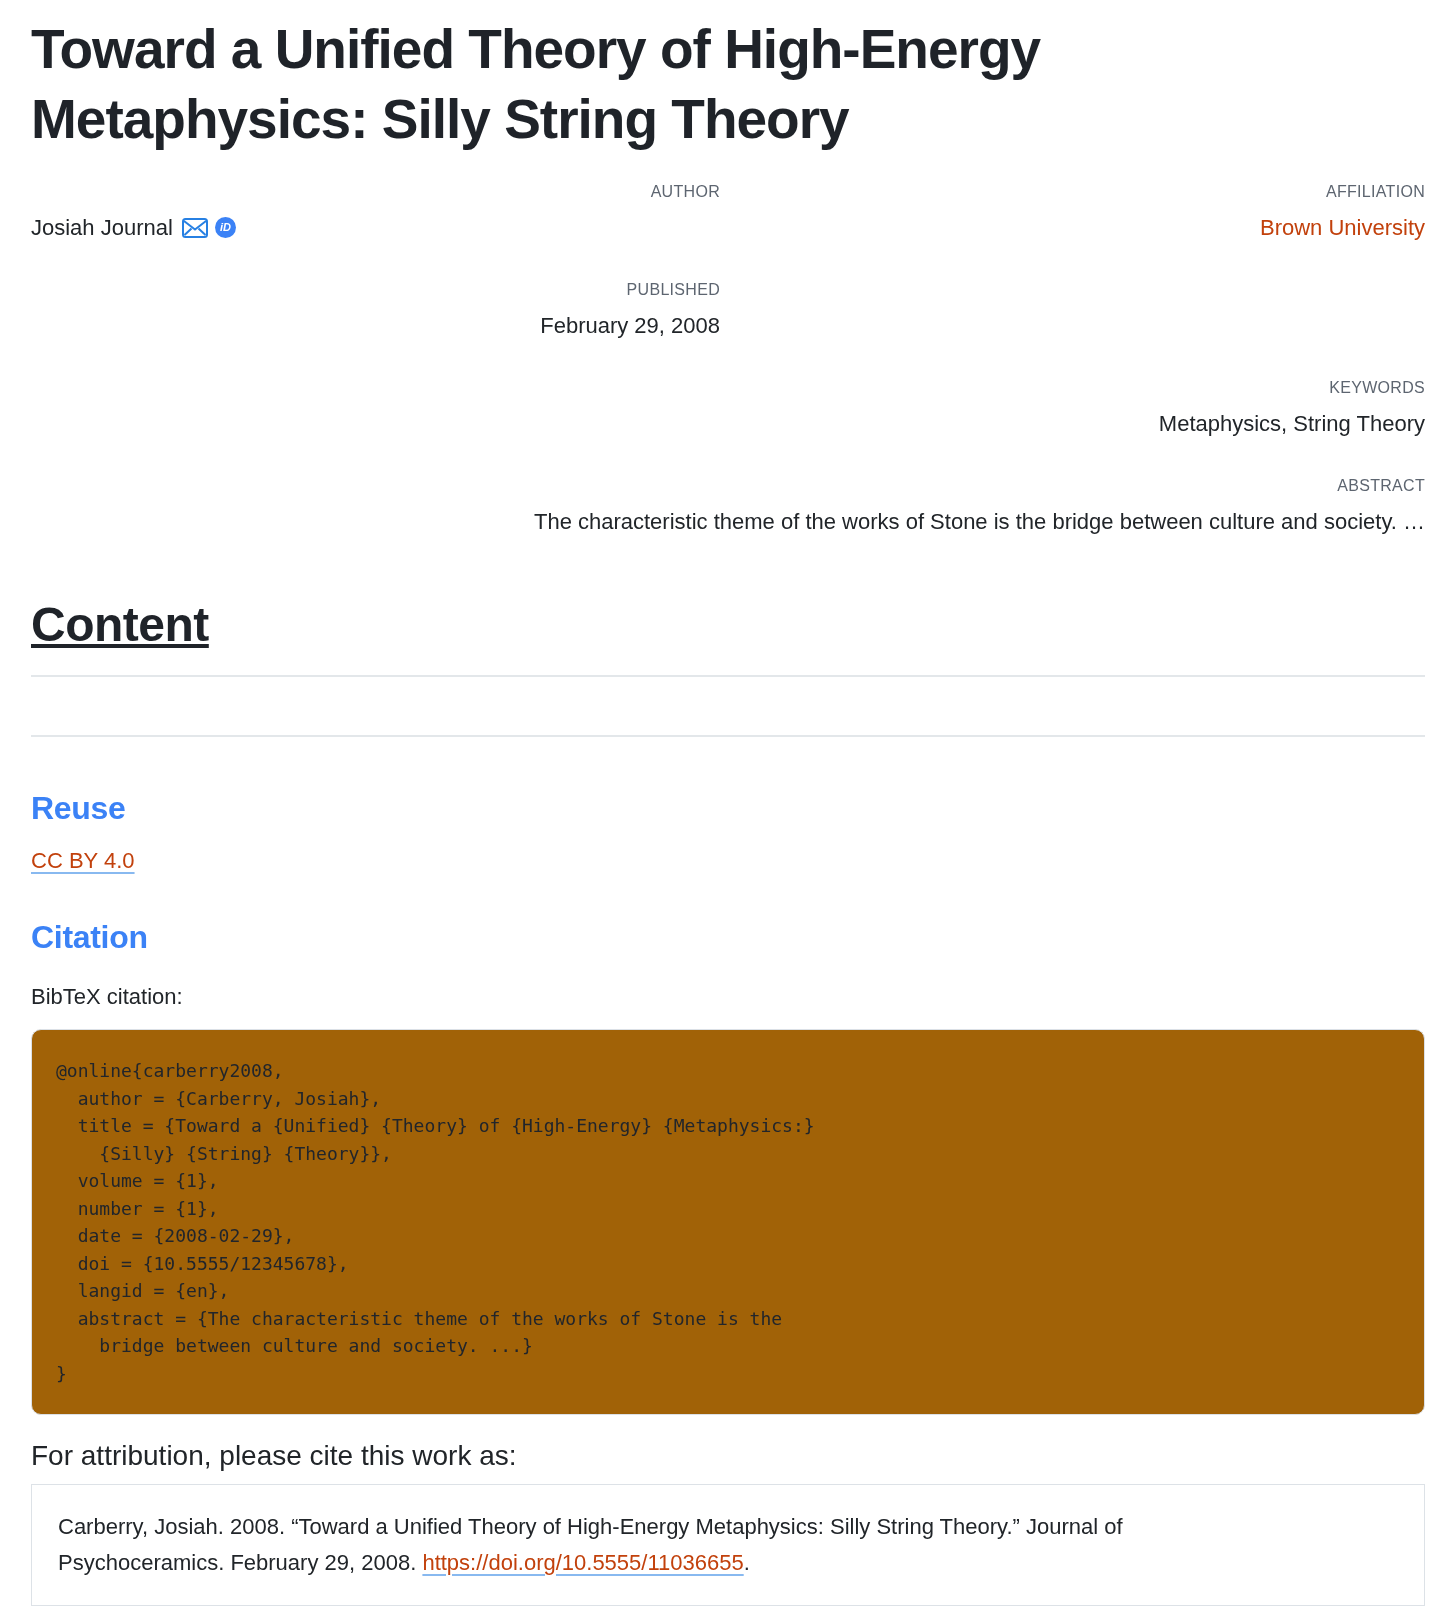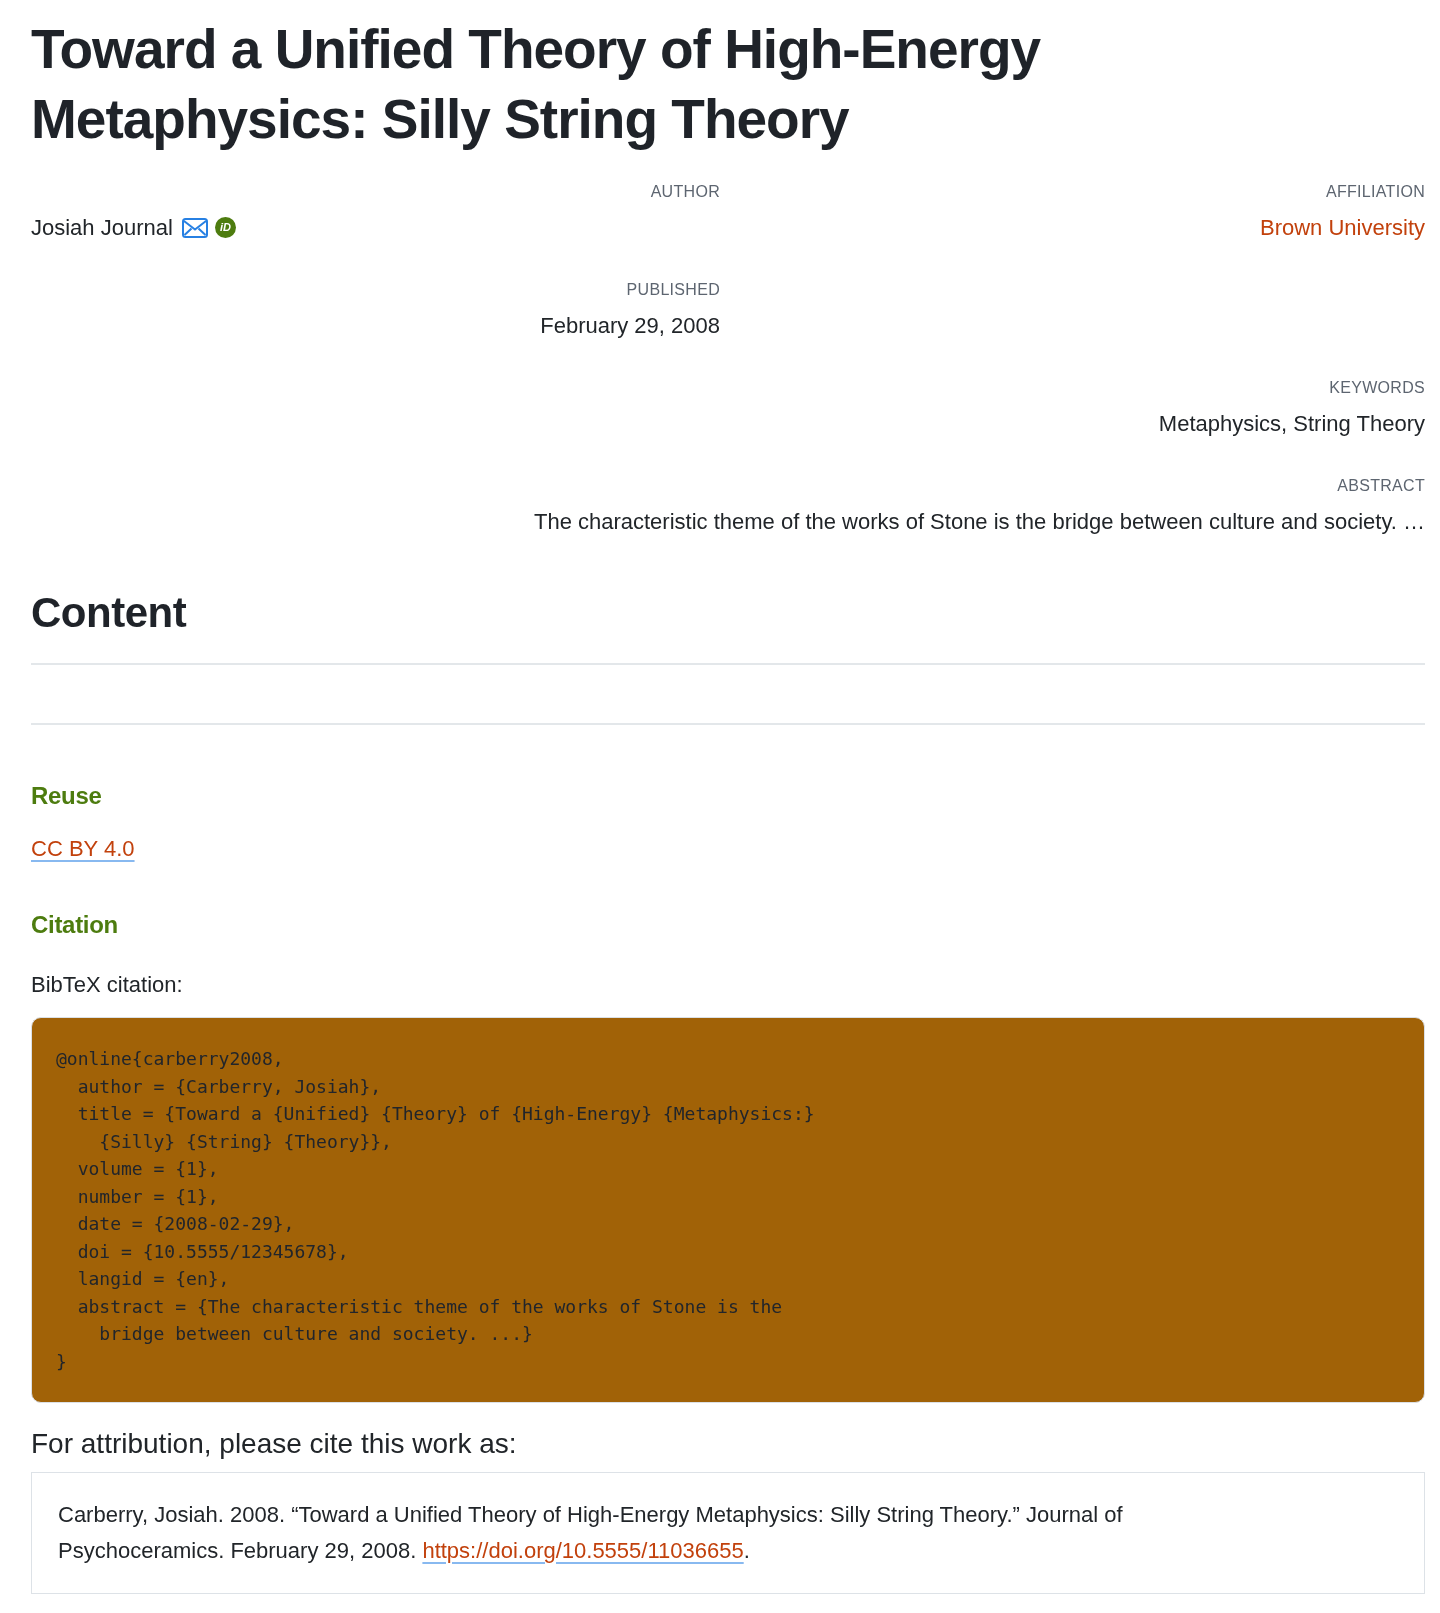--- a/index.html
+++ b/index.html
@@ -46,65 +46,66 @@
     font-size: 22px;
     line-height: 29px;
     color: #212529;
   }
   .author-line { display: flex; align-items: center; }
   .author-icons { display: inline-flex; align-items: center; gap: 7px; margin-left: 9px; }
   .email-link { display: inline-flex; align-items: center; }
   .orcid-badge {
     width: 21px; height: 21px;
     border-radius: 50%;
-    background: #4d7c0f;
+    background: #3b82f6;
     color: #ffffff;
     font-size: 11px;
     font-weight: 700;
     display: inline-flex;
     align-items: center;
     justify-content: center;
     font-style: italic;
   }
   a.link { color: #c2410c; cursor: pointer; }
   a.link.plain { text-decoration: none; }
   a.link.underlined {
     text-decoration: underline;
     text-decoration-color: rgba(39,128,227,0.55);
     text-underline-offset: 4px;
   }
 
   
   h2.content-heading {
-    margin-top: 12px;
-    font-size: 42px;
+    margin-top: 24px;
+    font-size: 48px;
     line-height: 50px;
     font-weight: 700;
     letter-spacing: -0.5px;
     color: #1f2329;
+    text-decoration: underline;
   }
   hr.content-rule {
     border: none;
     height: 2px;
     background: #e3e7ea;
     margin-top: 25px;
   }
 
   
   .appendix {
     margin-top: 58px;
     border-top: 2px solid #e3e7ea;
     padding-top: 53px;
   }
   h3.appendix-heading {
-    font-size: 24px;
+    font-size: 32px;
     line-height: 36px;
     font-weight: 700;
     letter-spacing: -0.3px;
-    color: #4d7c0f;
+    color: #3b82f6;
   }
   .reuse-license { margin-top: 20px; font-size: 22px; line-height: 29px; }
   .citation-section h3 { margin-top: 44px; }
   .bibtex-intro { margin-top: 27px; font-size: 22px; line-height: 29px; }
   pre.bibtex-block {
     margin-top: 18px;
     border: 1px solid #dbe0e6;
     border-radius: 10px;
     padding: 27px 24px;
     background: #a16207;

